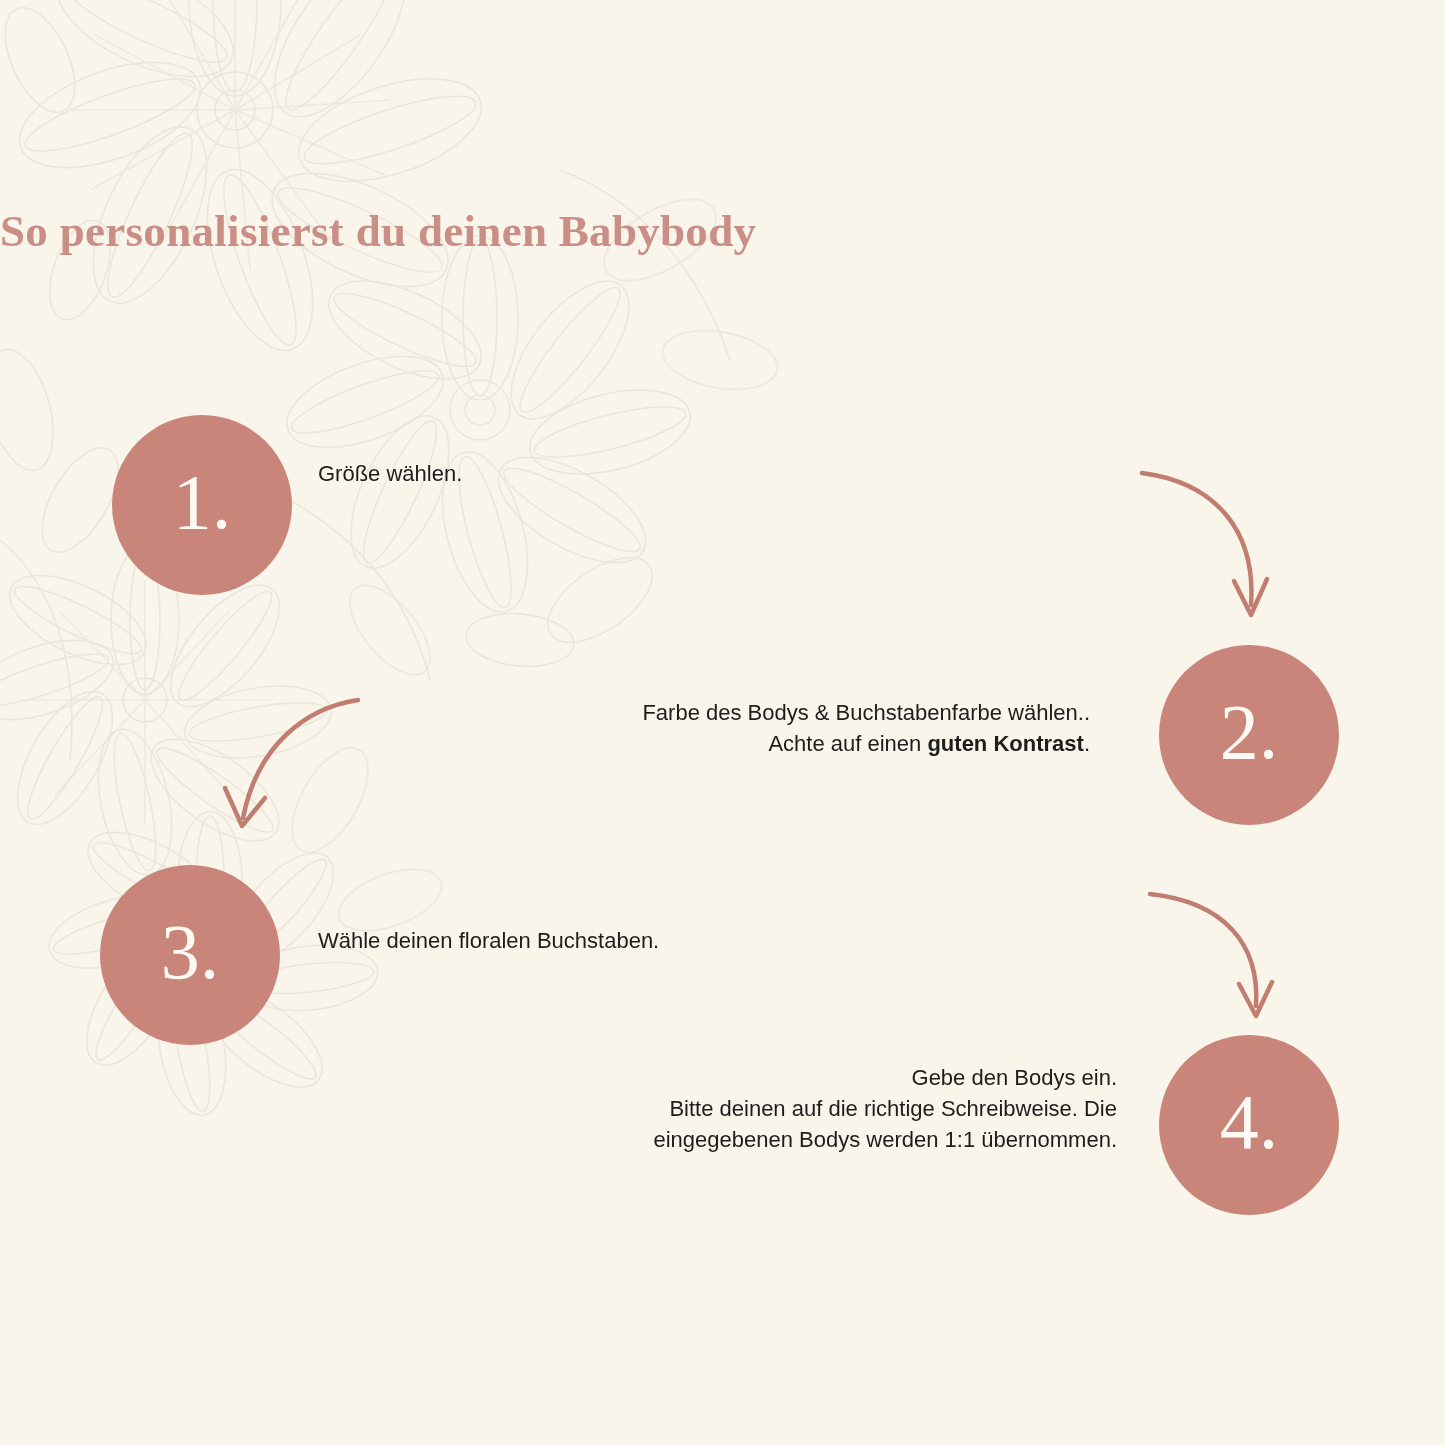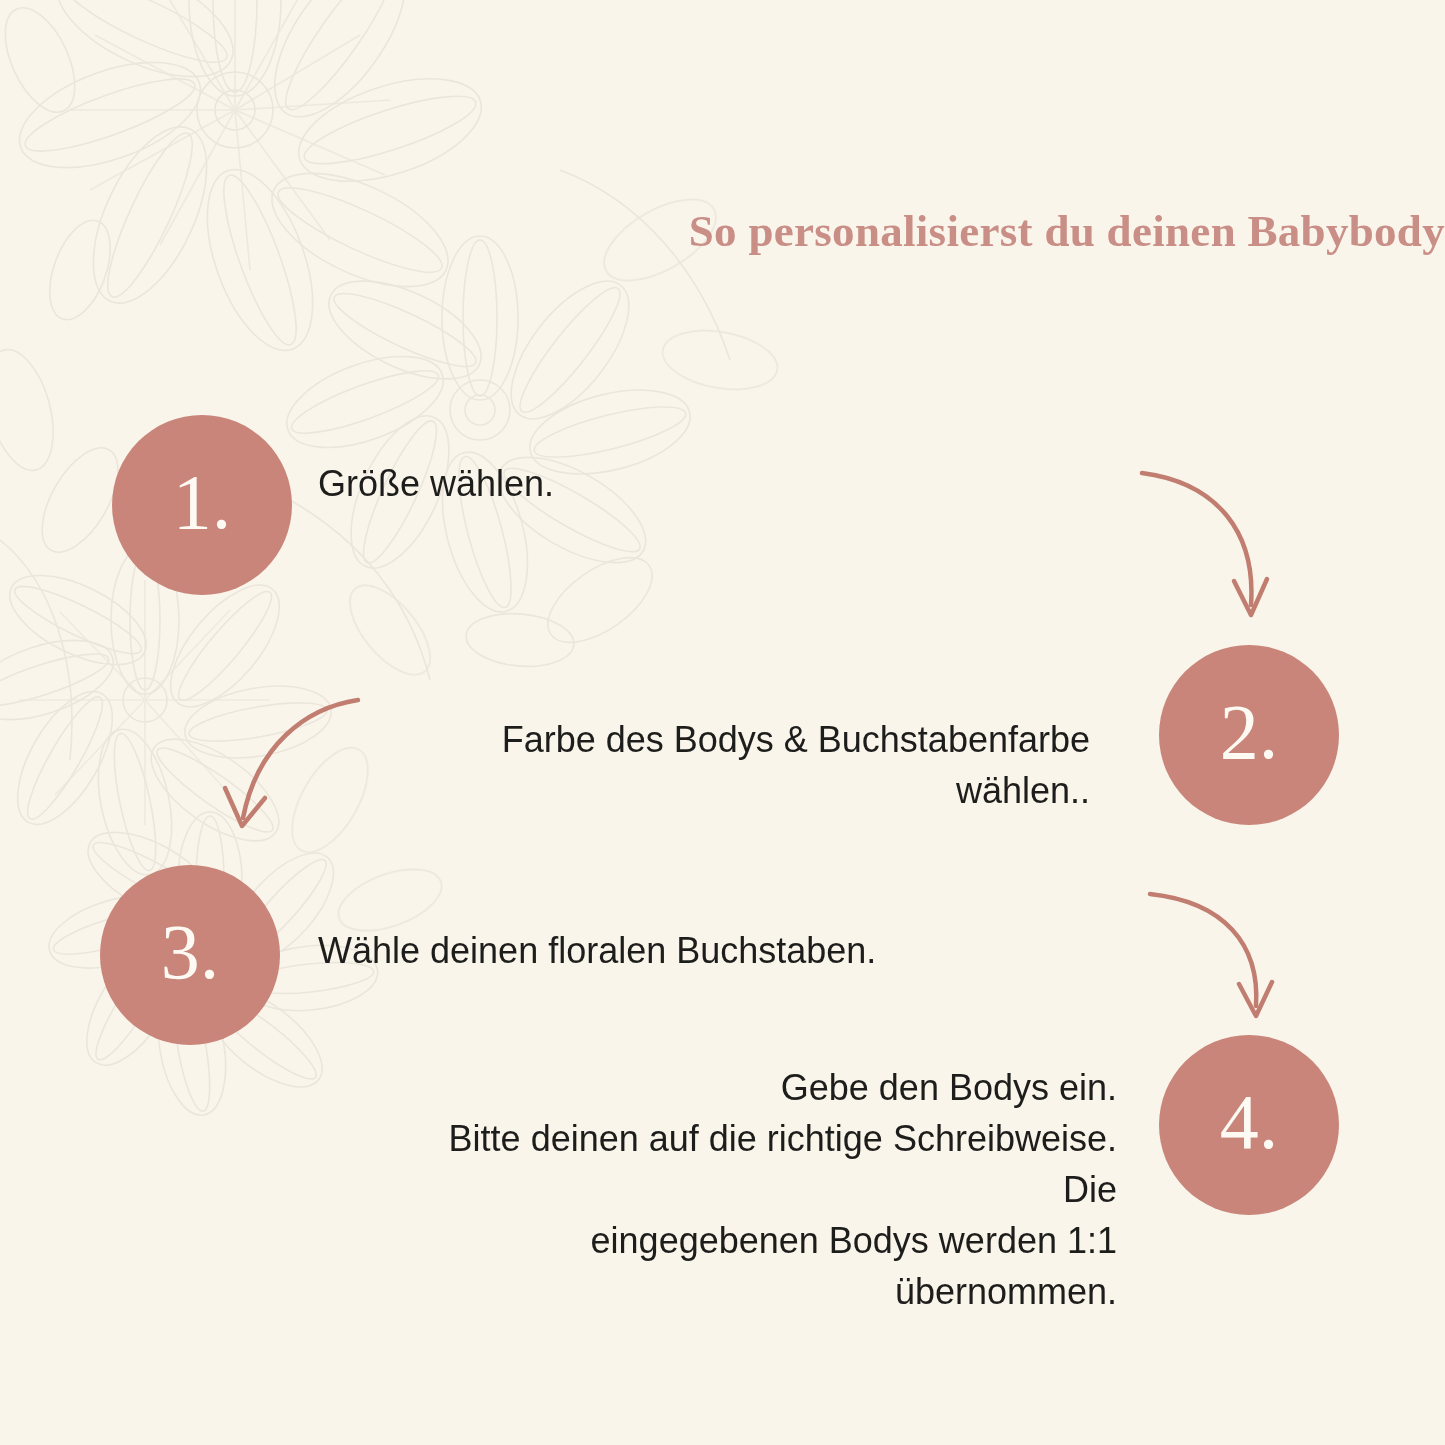--- a/index.html
+++ b/index.html
@@ -28,21 +28,21 @@
     width: 900px;
     height: 1180px;
     opacity: 0.55;
     pointer-events: none;
   }
   .title {
     position: absolute;
     left: 0;
     right: 0;
     top: 205px;
-    text-align: right;
+    text-align: left;
     font-family: "Liberation Serif", serif;
     font-weight: bold;
     font-size: 45px;
     letter-spacing: 0.3px;
     color: #c98e85;
   }
   .circle {
     position: absolute;
     border-radius: 50%;
     background: #c98579;
@@ -57,25 +57,25 @@
     box-sizing: border-box;
   }
   .c1 { left: 112px; top: 415px; width: 180px; height: 180px; }
   .c2 { left: 1159px; top: 645px; width: 180px; height: 180px; }
   .c3 { left: 100px; top: 865px; width: 180px; height: 180px; }
   .c4 { left: 1159px; top: 1035px; width: 180px; height: 180px; }
 
   .step-text {
     position: absolute;
     color: #1d1d1b;
-    font-size: 36px;
+    font-size: 22px;
     line-height: 1.42;
   }
   .t1 { left: 318px; top: 458px; text-align: left; }
-  .t2 { right: 355px; top: 714px; text-align: right; width: 720px; }
+  .t2 { right: 355px; top: 697px; text-align: right; width: 720px; }
   .t3 { left: 318px; top: 925px; text-align: right; }
   .t4 { right: 328px; top: 1062px; text-align: right; width: 730px; }
   .t4 .line-first { display: block; }
 
   .strong { font-weight: bold; }
 
   .arrow {
     position: absolute;
     pointer-events: none;
   }
@@ -225,20 +225,21 @@
   <svg class="arrow a1" viewBox="0 0 160 190">
     <path d="M12 18 C 88 28, 126 78, 121 150" fill="none" stroke="#c07d70" stroke-width="4.5" stroke-linecap="round"></path>
     <path d="M104 126 L121 160 L137 124" fill="none" stroke="#c07d70" stroke-width="4.5" stroke-linecap="round" stroke-linejoin="round"></path>
   </svg>
 
   <div class="circle c2">
     <span>2.</span>
   </div>
   <div class="step-text t2">
     <div>Farbe des Bodys &amp; Buchstabenfarbe wählen..</div>
+    <div><span>Achte auf einen </span><span class="strong">guten Kontrast</span><span>.</span></div>
   </div>
 
   <svg class="arrow a2" viewBox="0 0 175 160">
     <path d="M163 10 C 110 18, 62 56, 48 128" fill="none" stroke="#c07d70" stroke-width="4.5" stroke-linecap="round"></path>
     <path d="M30 98 L47 136 L70 108" fill="none" stroke="#c07d70" stroke-width="4.5" stroke-linecap="round" stroke-linejoin="round"></path>
   </svg>
 
   <div class="circle c3">
     <span>3.</span>
   </div>

